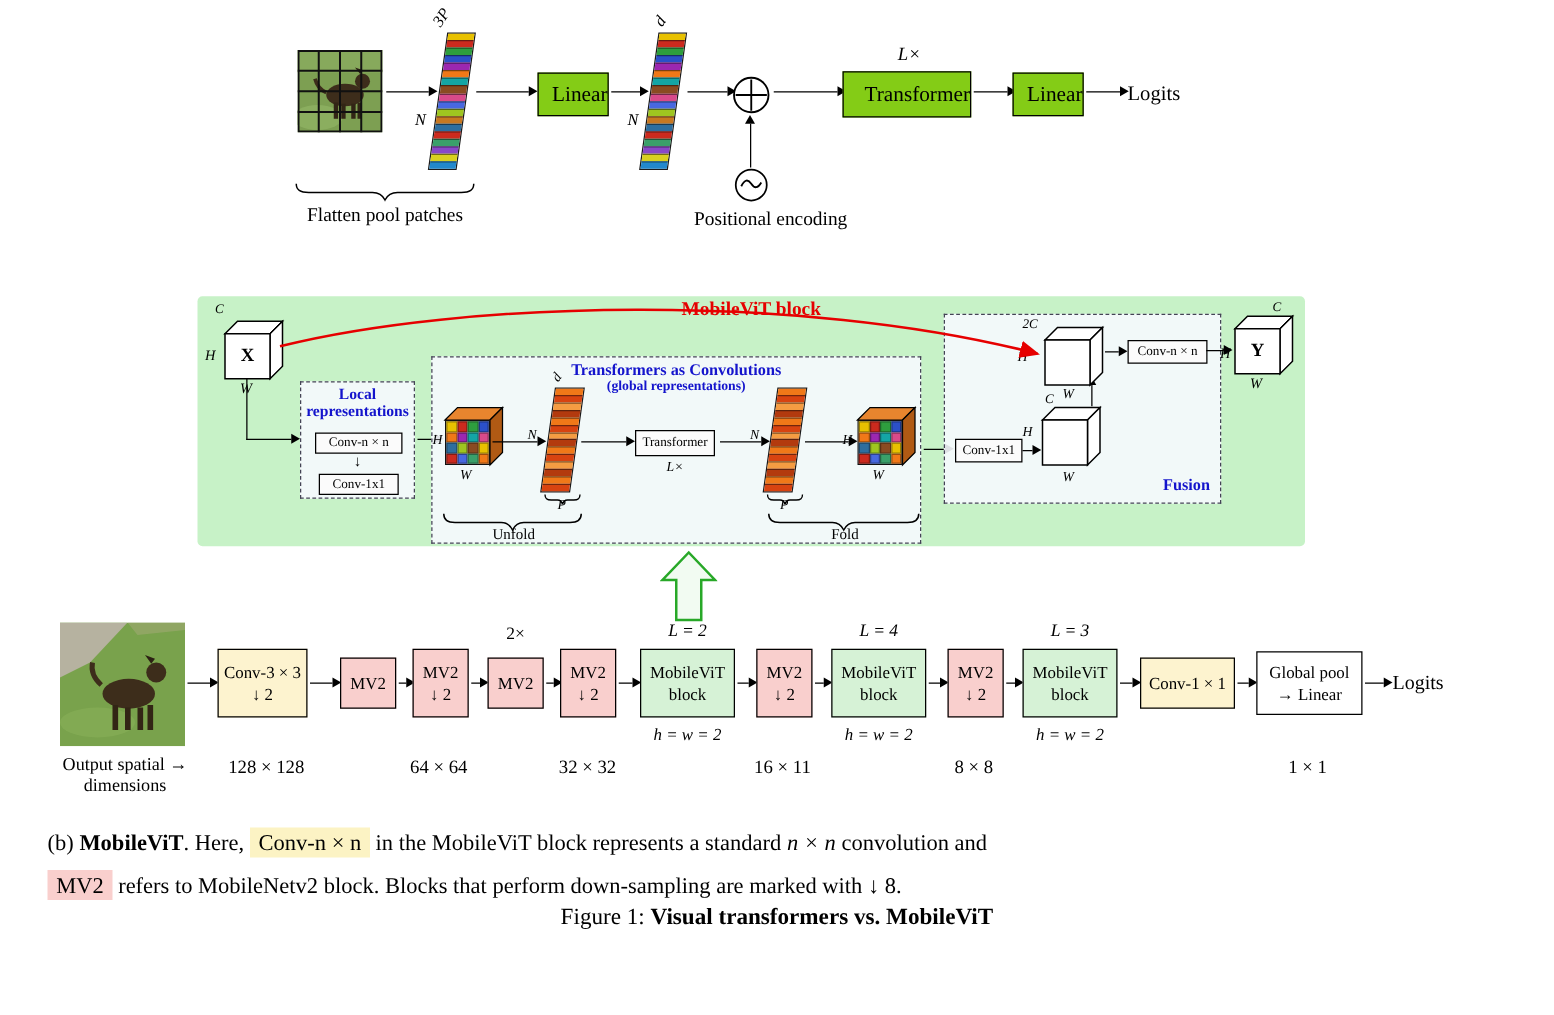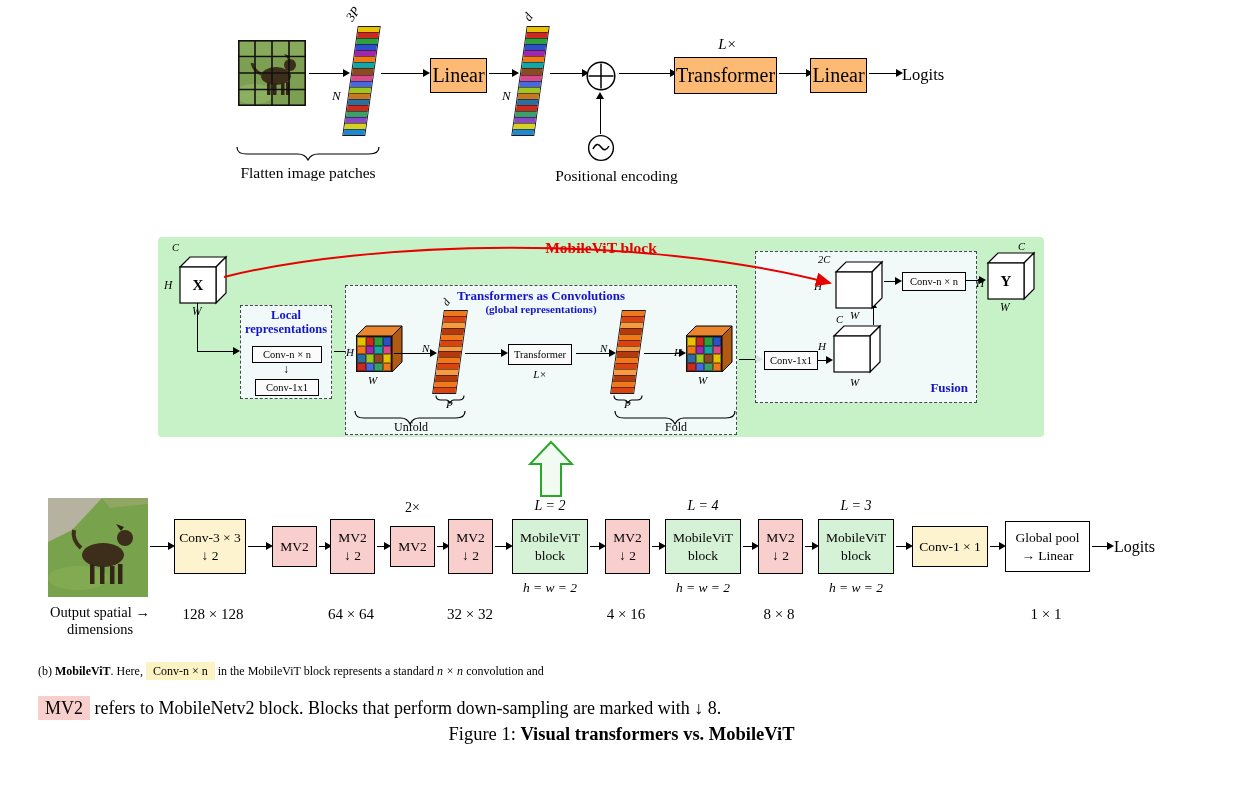--- a/index.html
+++ b/index.html
@@ -4,21 +4,21 @@
 <style>
 *{margin:0;padding:0;box-sizing:border-box}
 html,body{width:1243px;height:812px}
 body{background:#fff;color:#000;font-family:"Liberation Serif","DejaVu Serif",serif;position:relative;overflow:hidden}
 .abs{position:absolute}
 .arr{position:absolute;background:#000;height:1.4px}
 .arr::after{content:"";position:absolute;right:-7px;top:-3.9px;width:0;height:0;border-left:7.5px solid #000;border-top:4.5px solid transparent;border-bottom:4.5px solid transparent}
 .arrup{position:absolute;background:#000;width:1.4px}
 .arrup::before{content:"";position:absolute;top:-7px;left:-3.9px;width:0;height:0;border-bottom:7.5px solid #000;border-left:4.5px solid transparent;border-right:4.5px solid transparent}
 .vline{position:absolute;background:#000;width:1.4px}
-.bbox{position:absolute;border:1.4px solid #000;background:#fdba74;display:flex;align-items:center;justify-content:center;font-size:20px}
+.bbox{position:absolute;border:1.4px solid #000;background:#84cc16;display:flex;align-items:center;justify-content:flex-end;font-size:17px}
 .sbox{position:absolute;border:1px solid #000;background:#fbfbfb;display:flex;align-items:center;justify-content:center;font-size:10.5px;white-space:nowrap}
 .pblock{position:absolute;border:1.3px solid #000;display:flex;flex-direction:column;align-items:center;justify-content:center;text-align:center;font-size:13.5px;line-height:1.3}
 .yellow{background:var(--box-yellow)}
 .pink{background:var(--box-pink)}
 .greenb{background:var(--box-green)}
 .whiteb{background:#fff}
 .lab{position:absolute;font-size:13.5px;white-space:nowrap}
 .ital{font-style:italic}
 .blue{color:var(--label-blue);font-weight:bold}
 .stack{position:absolute;display:flex;flex-direction:column;border:1px solid #1a1a1a;transform:skewX(-8deg);background:#fff}
@@ -150,21 +150,21 @@
     <svg width="28" height="28">
       <circle cx="14" cy="14" r="12.4" fill="#fff" stroke="#000" stroke-width="1.4"></circle>
       <path d="M6,15 Q10,7 14,13 T22,12" fill="none" stroke="#000" stroke-width="1.5"></path>
     </svg>
   </div>
   <div class="lab ctr" style="left:524px;top:167px;width:185px;font-size:15.5px">Positional encoding</div>
 
   <svg class="abs" style="left:236px;top:146px" width="144" height="17">
     <path d="M1,1 C1,6 4,8 11,8 L62,8 C67,8 70,10 72,14 C74,10 77,8 82,8 L133,8 C140,8 143,6 143,1" fill="none" stroke="#000" stroke-width="1.2"></path>
   </svg>
-  <div class="lab ctr" style="left:228px;top:164px;width:160px;font-size:15.5px">Flatten image patches</div>
+  <div class="lab ctr" style="left:228px;top:164px;width:160px;font-size:15.5px">Flatten pool patches</div>
 
 </div>
 
 <div class="abs" id="mvb" style="left:158px;top:237px;width:886px;height:200px;background:var(--panel-green);border-radius:4px">
 
   <div class="abs ctr" style="left:0;top:2px;width:100%;font-weight:bold;font-size:15.5px;color:var(--title-red)">MobileViT block</div>
 
   <div class="cwrap" style="left:20px;top:18px">
     <svg width="50" height="50">
       <polygon points="2,12 12,2 48,2 38,12" fill="#fff" stroke="#000" stroke-width="1.2"></polygon>
@@ -486,26 +486,26 @@
   </div>
   <i class="arr" style="left:1092px;top:66px;width:15px"></i>
   <span class="lab" style="left:1114px;top:58px;font-size:16px">Logits</span>
 
   <div class="lab ctr" style="left:30px;top:124px;width:140px;font-size:14.5px">Output spatial →</div>
   <div class="lab ctr" style="left:30px;top:141px;width:140px;font-size:14.5px">dimensions</div>
 
   <span class="lab ctr" style="left:168px;top:126px;width:90px;font-size:15px">128 × 128</span>
   <span class="lab ctr" style="left:311px;top:126px;width:80px;font-size:15px">64 × 64</span>
   <span class="lab ctr" style="left:430px;top:126px;width:80px;font-size:15px">32 × 32</span>
-  <span class="lab ctr" style="left:586px;top:126px;width:80px;font-size:15px">4 × 16</span>
+  <span class="lab ctr" style="left:586px;top:126px;width:80px;font-size:15px">16 × 11</span>
   <span class="lab ctr" style="left:744px;top:126px;width:70px;font-size:15px">8 × 8</span>
   <span class="lab ctr" style="left:1011px;top:126px;width:70px;font-size:15px">1 × 1</span>
 </div>
 
-<div class="abs" style="left:38px;top:664px;width:1180px;font-size:12px">
+<div class="abs" style="left:38px;top:664px;width:1180px;font-size:18px">
   <span>(b) </span><b>MobileViT</b><span>. Here, </span><span style="background:var(--hl-yellow);padding:2px 7px">Conv-n × n</span><span> in the MobileViT block represents a standard </span><span class="ital">n × n</span><span> convolution and</span>
 </div>
 <div class="abs" style="left:38px;top:698px;width:1180px;font-size:18px">
   <span style="background:var(--hl-pink);padding:2px 7px">MV2</span><span> refers to MobileNetv2 block. Blocks that perform down-sampling are marked with ↓ 8.</span>
 </div>
 
 <div class="abs ctr" style="left:0;top:724px;width:1243px;font-size:18.5px">
   <span>Figure 1: </span><b>Visual transformers vs. MobileViT</b>
 </div>
 

